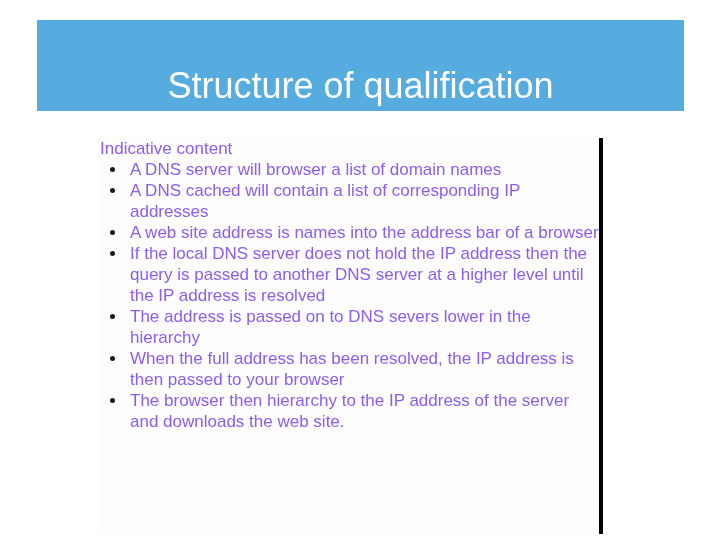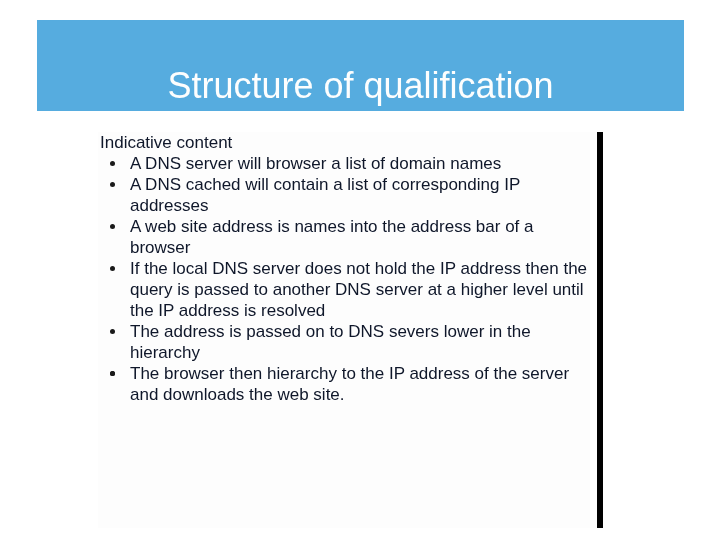--- a/index.html
+++ b/index.html
@@ -23,25 +23,25 @@
   .slide-title {
     color: #FDFEFE;
     font-size: 36px;
     font-weight: 400;
     letter-spacing: 0px;
     white-space: nowrap;
     margin-top: 40px;
   }
   .content-block {
     position: absolute;
-    left: 98px; top: 132px;
+    left: 98px; top: 138px;
     width: 505px; height: 396px;
     background: #fdfdfd;
-    border-right: 6px solid #000000;
-    color: #0f172a;
+    border-right: 4px solid #000000;
+    color: #8b5cf6;
     font-size: 17px;
     line-height: 21px;
   }
   .content-heading {
     font-size: 17px;
     font-weight: 400;
     padding-left: 2px;
   }
   ul.bullet-list {
     list-style: none;
@@ -103,20 +103,21 @@
       <li>
         <span class="dot"></span>
         <span>If the local DNS server does not hold the IP address then the query is passed to another DNS server at a higher level until the IP address is resolved</span>
       </li>
       <li>
         <span class="dot"></span>
         <span>The address is passed on to DNS severs lower in the hierarchy</span>
       </li>
       <li>
         <span class="dot"></span>
+        <span>When the full address has been resolved, the IP address is then passed to your browser</span>
       </li>
       <li>
         <span class="dot"></span>
         <span>The browser then hierarchy to the IP address of the server and downloads the web site.</span>
       </li>
     </ul>
   </div>
 
 
 </div>

